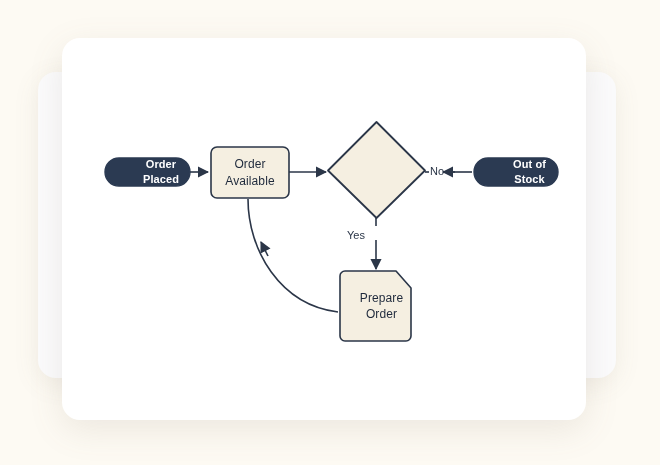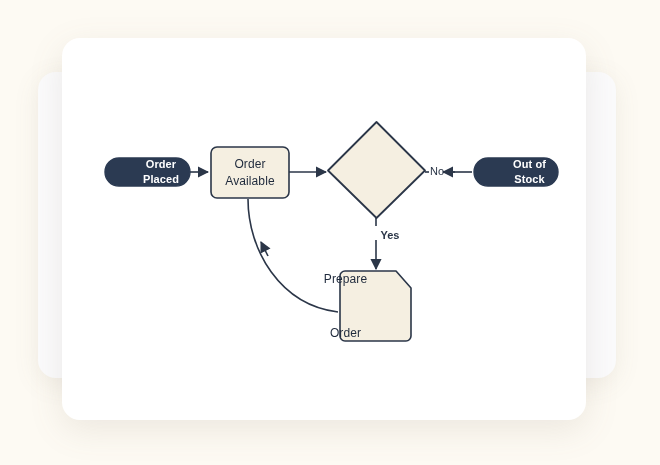--- a/index.html
+++ b/index.html
@@ -151,22 +151,22 @@
   <div class="node-label lbl-light" style="left:211px; top:147px; width:78px; height:51px;">
     <span>Order</span>
     <span>Available</span>
   </div>
 
 
   <div class="node-label lbl-dark" style="left:474px; top:158px; width:84px; height:28px;align-items:flex-end;">
     <span>Out of Stock</span>
   </div>
 
-  <div class="node-label lbl-light" style="left:320px; top:271px; width:51px; height:70px;justify-content:space-between;">
+  <div class="node-label lbl-light" style="left:356px; top:271px; width:51px; height:70px;">
     <span>Prepare</span>
     <span>Order</span>
   </div>
 
   <div class="edge-label" style="left:428px; top:165px; width:18px;">No</div>
 
-  <div class="edge-label" style="left:378px; top:229px; width:24px;font-weight:bold;">Yes</div>
+  <div class="edge-label" style="left:344px; top:229px; width:24px;">Yes</div>
 
 </div>
 
 </body></html>

